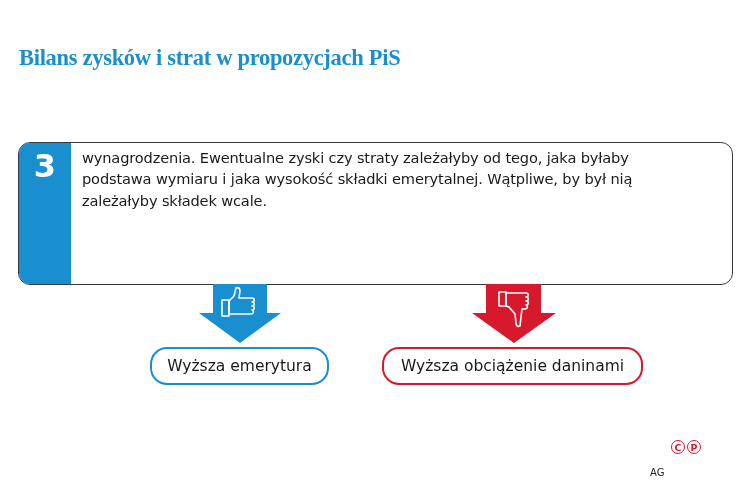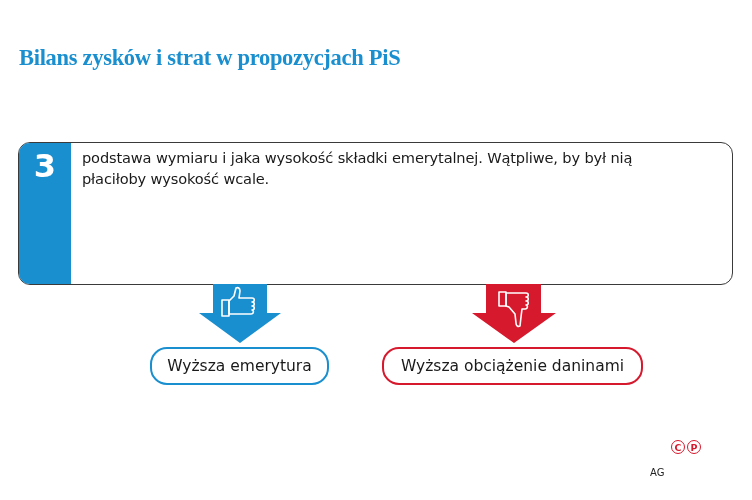--- a/index.html
+++ b/index.html
@@ -31,22 +31,23 @@
 </head>
 <body>
 
 <h1 class="title">Bilans zysków i strat w propozycjach PiS</h1>
 
 <div class="card">
   <div class="num-col">
     <div class="num">3</div>
   </div>
   <p class="body-text">
+    <span>wynagrodzenia. Ewentualne zyski czy straty zależałyby od tego, jaka byłaby</span>
     <span>podstawa wymiaru i jaka wysokość składki emerytalnej. Wątpliwe, by był nią</span>
-    <span>płaciłoby wysokość wcale.</span>
+    <span>zależałyby składek wcale.</span>
   </p>
 </div>
 
 <svg class="arrow" style="left:198px; top:284px;" width="84" height="60" viewBox="0 0 84 60">
   <polygon points="15,0 69,0 69,29 83,29 42,59 1,29 15,29" fill="#1a8fd0"></polygon>
   <g fill="none" stroke="#ffffff" stroke-width="1.6" stroke-linejoin="round">
     <rect x="24" y="16" width="7" height="16"></rect>
     <path d="M31,17 L36,12 L38,4 C40,3 42,4 42,7 L41,14 L54,14 C57,14 57,18 54,18 C57,18 57,22 54,22 C57,22 57,26 54,26 C56,26 56,30 53,30 L31,30 Z"></path>
   </g>
 </svg>

